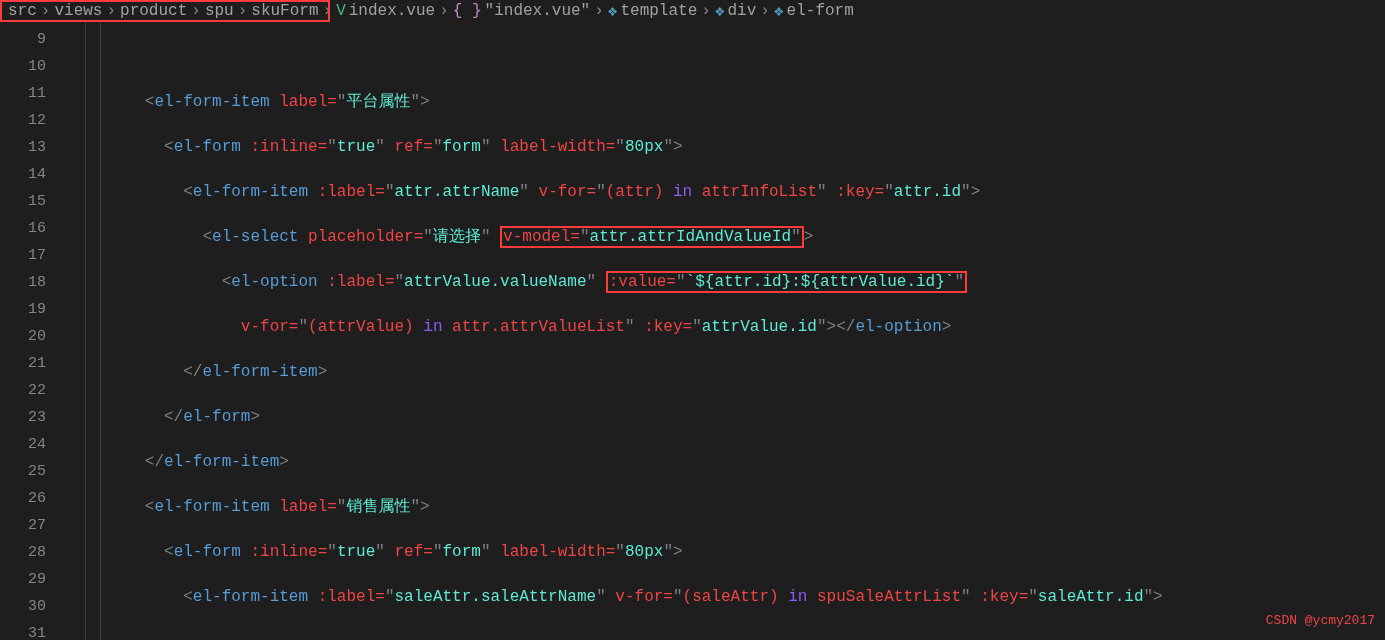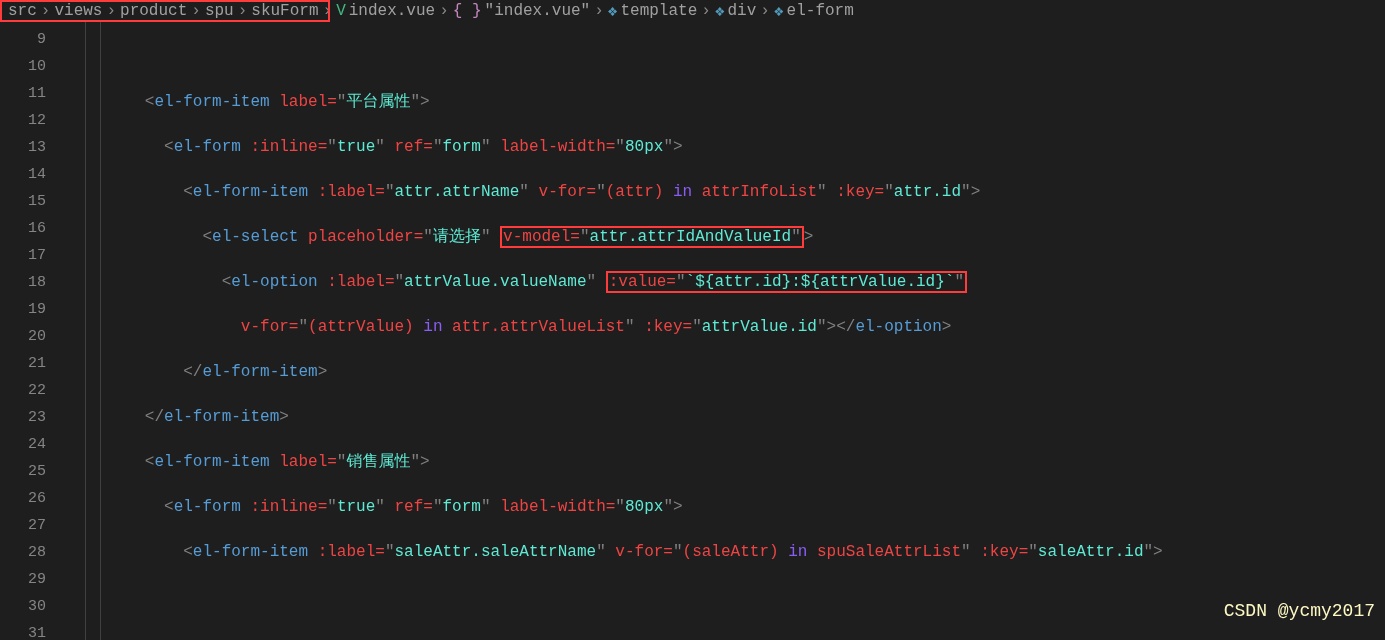--- a/index.html
+++ b/index.html
@@ -50,21 +50,21 @@
     position:absolute; top:0; bottom:0; width:1px; background:#404040;
   }
   .g1{left:85px;} .g2{left:100px;}
   
   .pun{color:#808080;} 
   .tag{color:#569cd6;text-align:center;}
   .attr{color:#ef4444;}
   .str{color:#5eead4;font-family:Liberation Mono, monospace;}
   .kw{color:#8b5cf6;}
   .boxr{border:2px solid #ff3b3b; padding:0 1px; margin:-2px 0;}
-  .watermark { position:absolute; right:10px; bottom:19px; color:#fef9c3; font-size:18px;}
+  .watermark { position:absolute; right:10px; bottom:12px; color:#ef4444; font-size:13px;}
 </style>
 </head>
 <body>
 
 <div class="breadcrumb">
   <span class="crumb">
       <span>src</span>
     </span>
     <span class="sep">›</span>
   <span class="crumb">
@@ -140,20 +140,21 @@
   </div>
   <div class="code">
 <div class="line"></div>
 <div class="line">        <span class="pun">&lt;</span><span class="tag">el-form-item</span> <span class="attr">label=</span><span class="pun">"</span><span class="str">平台属性</span><span class="pun">"</span><span class="pun">&gt;</span></div>
 <div class="line">          <span class="pun">&lt;</span><span class="tag">el-form</span> <span class="attr">:inline=</span><span class="pun">"</span><span class="str">true</span><span class="pun">"</span> <span class="attr">ref=</span><span class="pun">"</span><span class="str">form</span><span class="pun">"</span> <span class="attr">label-width=</span><span class="pun">"</span><span class="str">80px</span><span class="pun">"</span><span class="pun">&gt;</span></div>
 <div class="line">            <span class="pun">&lt;</span><span class="tag">el-form-item</span> <span class="attr">:label=</span><span class="pun">"</span><span class="str">attr.attrName</span><span class="pun">"</span> <span class="attr">v-for=</span><span class="pun">"</span><span class="attr">(attr)</span><span class="kw"> in </span><span class="attr">attrInfoList</span><span class="pun">"</span> <span class="attr">:key=</span><span class="pun">"</span><span class="str">attr.id</span><span class="pun">"</span><span class="pun">&gt;</span></div>
 <div class="line">              <span class="pun">&lt;</span><span class="tag">el-select</span> <span class="attr">placeholder=</span><span class="pun">"</span><span class="str">请选择</span><span class="pun">"</span> <span class="boxr"><span class="attr">v-model=</span><span class="pun">"</span><span class="str">attr.attrIdAndValueId</span><span class="pun">"</span></span><span class="pun">&gt;</span></div>
 <div class="line">                <span class="pun">&lt;</span><span class="tag">el-option</span> <span class="attr">:label=</span><span class="pun">"</span><span class="str">attrValue.valueName</span><span class="pun">"</span> <span class="boxr"><span class="attr">:value=</span><span class="pun">"</span><span class="str">`${attr.id}:${attrValue.id}`</span><span class="pun">"</span></span></div>
 <div class="line">                  <span class="attr">v-for=</span><span class="pun">"</span><span class="attr">(attrValue)</span><span class="kw"> in </span><span class="attr">attr.attrValueList</span><span class="pun">"</span> <span class="attr">:key=</span><span class="pun">"</span><span class="str">attrValue.id</span><span class="pun">"</span><span class="pun">&gt;&lt;/</span><span class="tag">el-option</span><span class="pun">&gt;</span></div>
 <div class="line">            <span class="pun">&lt;/</span><span class="tag">el-form-item</span><span class="pun">&gt;</span></div>
+<div class="line">          <span class="pun">&lt;/</span><span class="tag">el-form</span><span class="pun">&gt;</span></div>
 <div class="line">        <span class="pun">&lt;/</span><span class="tag">el-form-item</span><span class="pun">&gt;</span></div>
 <div class="line">        <span class="pun">&lt;</span><span class="tag">el-form-item</span> <span class="attr">label=</span><span class="pun">"</span><span class="str">销售属性</span><span class="pun">"</span><span class="pun">&gt;</span></div>
 <div class="line">          <span class="pun">&lt;</span><span class="tag">el-form</span> <span class="attr">:inline=</span><span class="pun">"</span><span class="str">true</span><span class="pun">"</span> <span class="attr">ref=</span><span class="pun">"</span><span class="str">form</span><span class="pun">"</span> <span class="attr">label-width=</span><span class="pun">"</span><span class="str">80px</span><span class="pun">"</span><span class="pun">&gt;</span></div>
 <div class="line">            <span class="pun">&lt;</span><span class="tag">el-form-item</span> <span class="attr">:label=</span><span class="pun">"</span><span class="str">saleAttr.saleAttrName</span><span class="pun">"</span> <span class="attr">v-for=</span><span class="pun">"</span><span class="attr">(saleAttr)</span><span class="kw"> in </span><span class="attr">spuSaleAttrList</span><span class="pun">"</span> <span class="attr">:key=</span><span class="pun">"</span><span class="str">saleAttr.id</span><span class="pun">"</span><span class="pun">&gt;</span></div>
 
 
 
 
 
 

